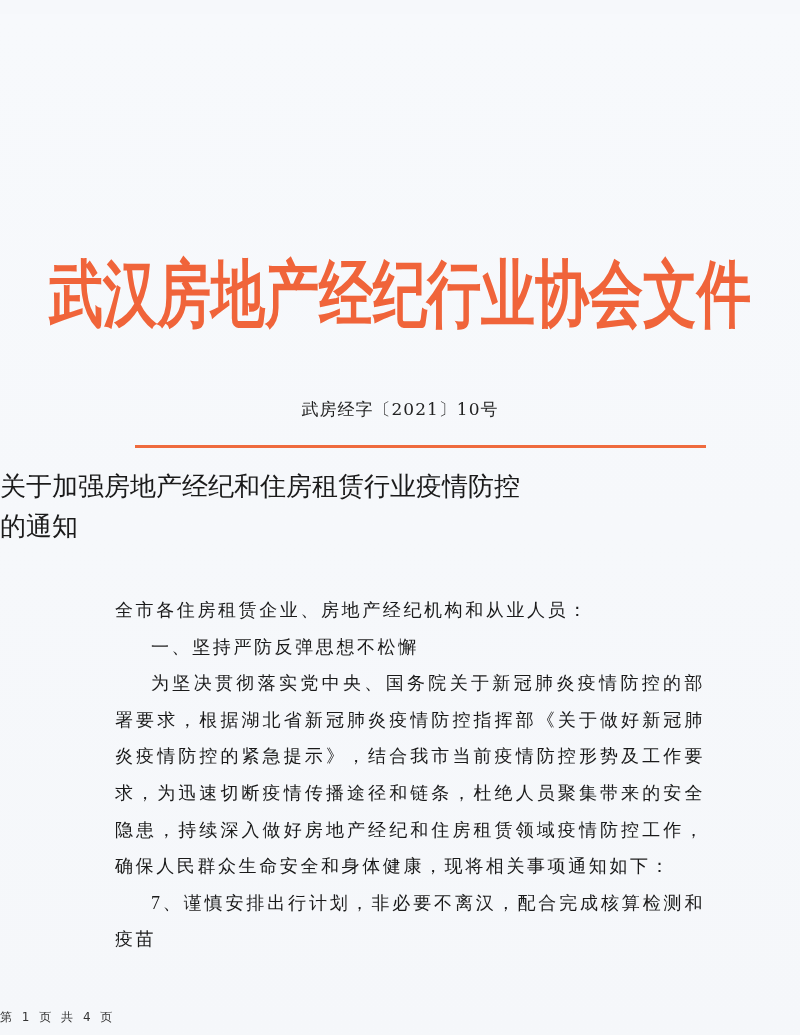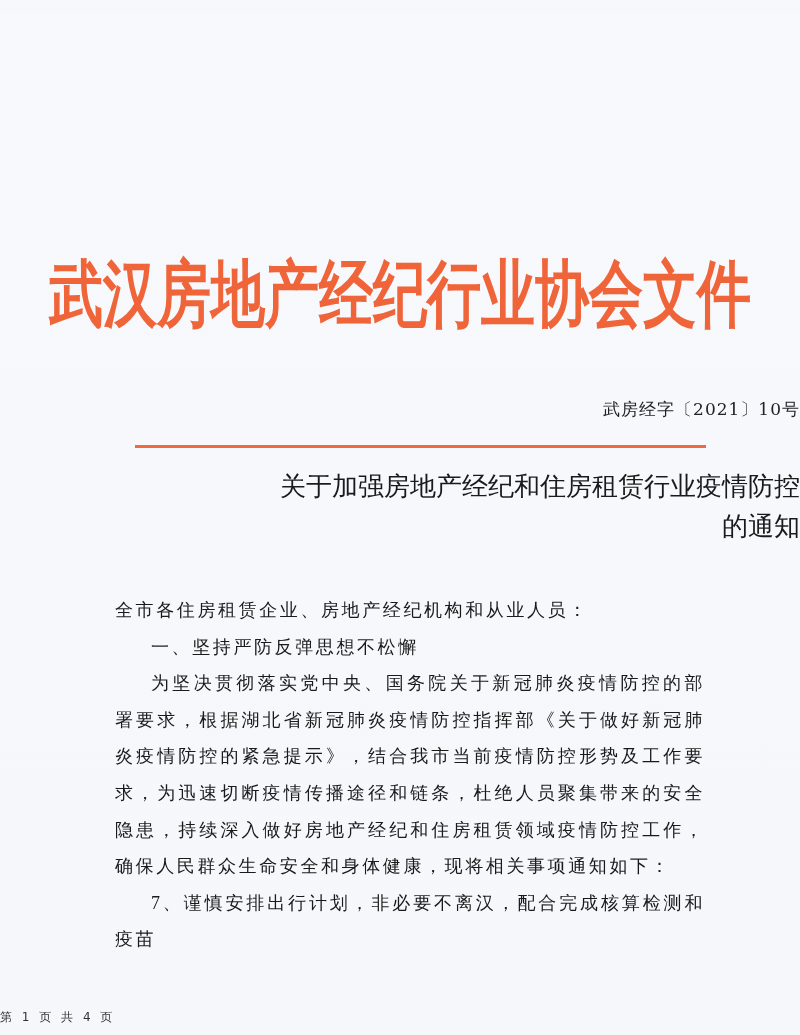--- a/index.html
+++ b/index.html
@@ -32,38 +32,38 @@
       letter-spacing: 0px;
       color: #f0643a;
       transform: scaleY(1.35);
       transform-origin: center top;
       line-height: 60px;
     }
     .doc-number {
       position: absolute;
       left: 0; width: 800px;
       top: 384px;
-      text-align: right;
+      text-align: center;
       font-size: 17px;
       letter-spacing: 1px;
       color: #222;
     }
     .red-rule {
       position: absolute;
       left: 135px;
       top: 431px;
       width: 571px;
       height: 3px;
       background: #ef6b3e;
     }
     .doc-title {
       position: absolute;
       left: 0; width: 800px;
       top: 452px;
-      text-align: right;
+      text-align: left;
       font-family: "DejaVu Sans", "Liberation Sans", sans-serif;
       font-size: 26px;
       line-height: 40px;
       color: #1a1a1a;
     }
     .body-text {
       position: absolute;
       left: 115px;
       width: 590px;
       top: 578px;

